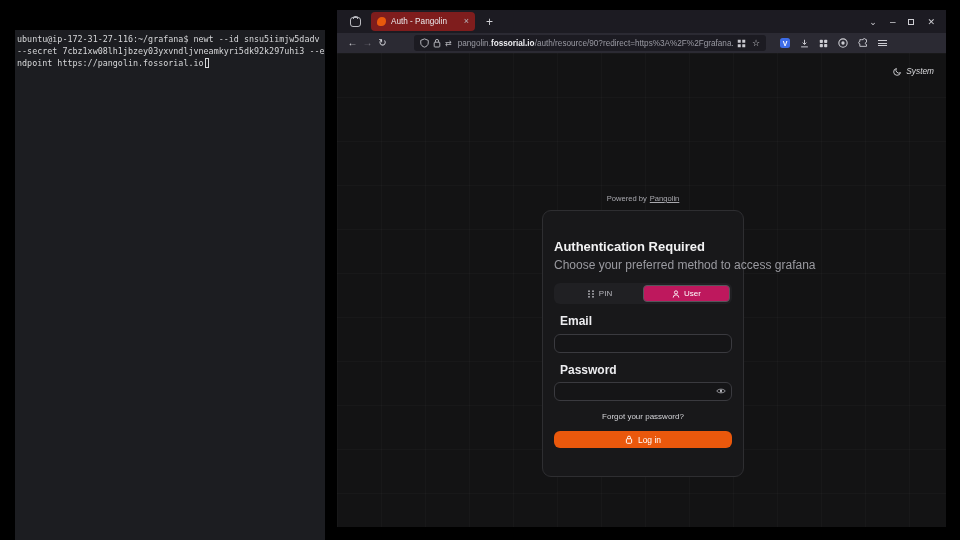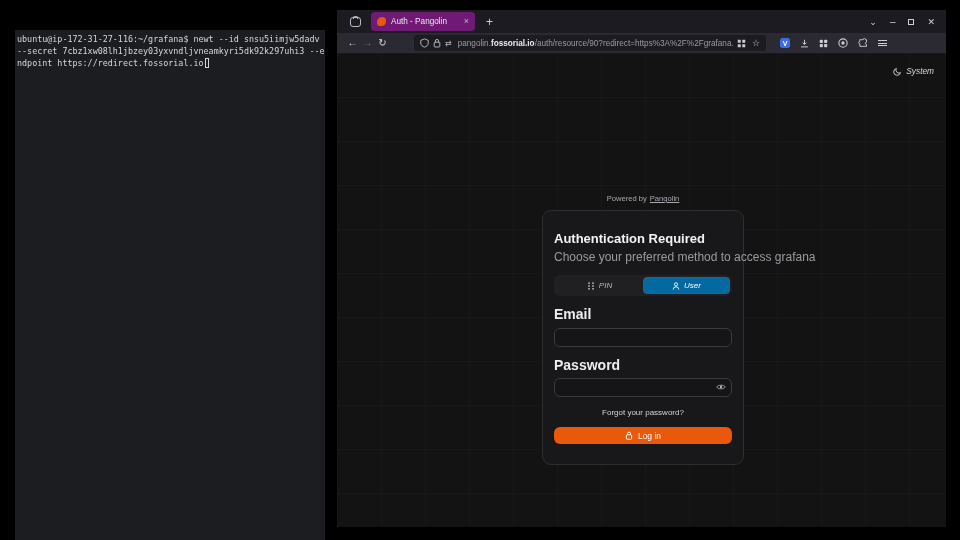--- a/index.html
+++ b/index.html
@@ -15,21 +15,21 @@
   .term-cursor { display:inline-block; width:4.5px; height:9.5px; border:1px solid #d6d7d9;
                  vertical-align:-1.5px; margin-left:1px; }
 
   
   .browser { position:absolute; left:337px; top:10px; width:609px; height:517px; background:#131314; }
 
   .tabbar { height:23px; background:#1c1b22; display:flex; align-items:center; }
   .ffview-icon { margin-left:13px; width:11px; height:10px; border:1px solid #b9b9bf; border-radius:3px; position:relative; }
   .ffview-icon::before { content:""; position:absolute; left:2px; right:2px; top:-2px; height:2px;
                          border:1px solid #b9b9bf; border-bottom:none; border-radius:2px 2px 0 0; }
-  .tab { margin-left:10px; width:104px; height:19px; background:#701a75; border-radius:4px;
+  .tab { margin-left:10px; width:104px; height:19px; background:#7f1d1d; border-radius:4px;
          display:flex; align-items:center; padding:0 6px; gap:5px; }
   .favicon { width:9px; height:9px; background:#e8590c; border-radius:55% 45% 50% 35%; flex:none; }
   .tab-title { font-size:8.2px; color:#e9e9ec; flex:1; white-space:nowrap; overflow:hidden; }
   .tab-close { color:#b6b6bc; font-size:9px; line-height:1; }
   .newtab { color:#d2d2d7; font-size:12px; margin-left:11px; }
   .tab-right { margin-left:auto; display:flex; align-items:center; gap:13px; margin-right:11px; color:#cfcfd4; }
   .chev { font-size:9px; }
   .win-min { font-size:10px; }
   .win-max { width:6px; height:6px; border:1px solid #cfcfd4; }
   .win-close { font-size:9px; }
@@ -56,48 +56,48 @@
                linear-gradient(rgba(255,255,255,.018) 1px, transparent 1px),
                linear-gradient(90deg, rgba(255,255,255,.018) 1px, transparent 1px);
              background-size:44px 44px; }
   .theme-toggle { position:absolute; top:13px; right:12px; display:flex; align-items:center; gap:4px;
                   color:#d8d8db; font-size:8.3px;font-style:italic; }
 
   .auth-wrap { position:absolute; left:205px; top:141px; width:202px; }
   .powered { display:flex; justify-content:center; gap:3px; font-size:7.6px; color:#a9a9af; margin-bottom:7px; }
   .powered-link { text-decoration:underline; }
 
-  .card { background:#18181a; border:1px solid #2e2e31; border-radius:9px; padding:20px 11px; }
+  .card { background:#18181a; border:1px solid #2e2e31; border-radius:9px; padding:28px 11px; }
   .card-title { font-size:13px; font-weight:bold; color:#f3f3f4; }
   .card-sub { font-size:12px; color:#9a9aa0; margin-top:4px; white-space:nowrap; }
-  .seg { margin-top:11px; background:#202023; border-radius:6px; padding:2px; display:flex; height:21px;font-style:italic; }
+  .seg { margin-top:11px; background:#202023; border-radius:6px; padding:2px; display:flex; height:21px; }
   .seg-btn { flex:1; display:flex; align-items:center; justify-content:center; gap:4px;
              font-size:8px; color:#b4b4ba; border-radius:4px; border:1px solid transparent; }
-  .seg-btn.active { background:#0369a1; color:#fff; border-color:#55555b; }
-  .field-label { font-size:14px; font-weight:bold; color:#ededf0; margin:10px 0 4px; }
+  .seg-btn.active { background:#be185d; color:#fff; border-color:#55555b; }
+  .field-label { font-size:12px; font-weight:bold; color:#ededf0; margin:10px 6px 4px; }
   .input { width:100%; height:19px; background:#151517; border:1px solid #3a3a3f; border-radius:6px;
            color:#fff; font-size:8.5px; padding:0 7px; outline:none;
            font-family:"Liberation Sans", sans-serif; }
   .pw-wrap { position:relative; }
   .eye-btn { position:absolute; right:6px; top:50%; transform:translateY(-50%); background:none;
              border:none; color:#bcbcc2; display:flex; padding:0; }
   .forgot { text-align:center; font-size:8px; color:#d4d4d8; margin:11px 0 10px; }
   .login-btn { width:100%; height:17px; background:#ea580c; border:none; border-radius:6px;
                color:#fff; font-size:8.5px; display:flex; align-items:center; justify-content:center;
                gap:5px; font-family:"Liberation Sans", sans-serif; }
 </style>
 </head>
 <body>
 
 <div class="screen">
 
   <div class="terminal">
     <div class="term-line">ubuntu@ip-172-31-27-116:~/grafana$ newt --id snsu5iimjw5dadv</div>
     <div class="term-line">--secret 7cbz1xw08lh1jbzey03yxvndljvneamkyri5dk92k297uhi3 --e</div>
-    <div class="term-line"><span>ndpoint https://redirect.fossorial.io</span><span class="term-cursor"></span></div>
+    <div class="term-line"><span>ndpoint https://pangolin.fossorial.io</span><span class="term-cursor"></span></div>
   </div>
 
   <div class="browser">
 
     <div class="tabbar">
       <div class="ffview-icon"></div>
       <div class="tab">
         <div class="favicon"></div>
         <div class="tab-title">Auth - Pangolin</div>
         <div class="tab-close">×</div>

